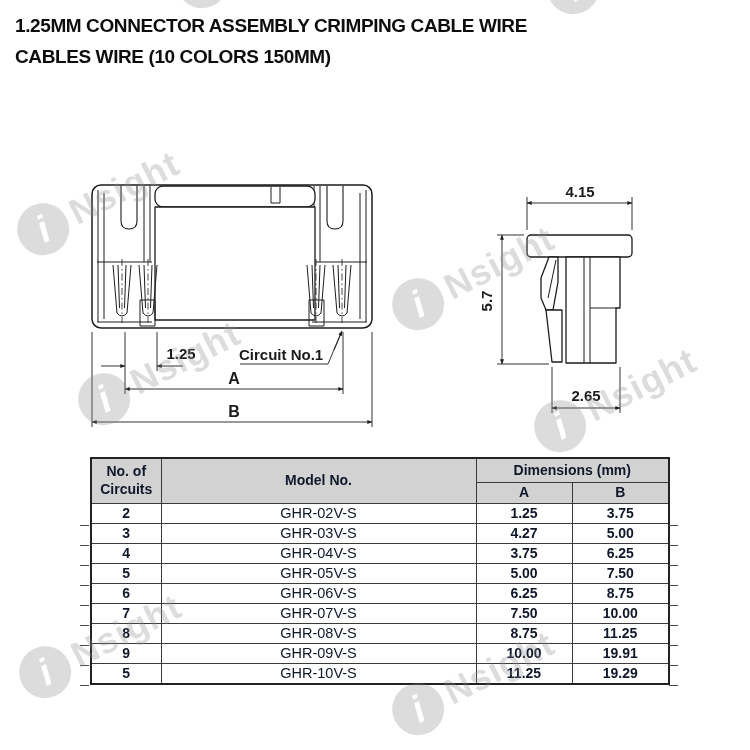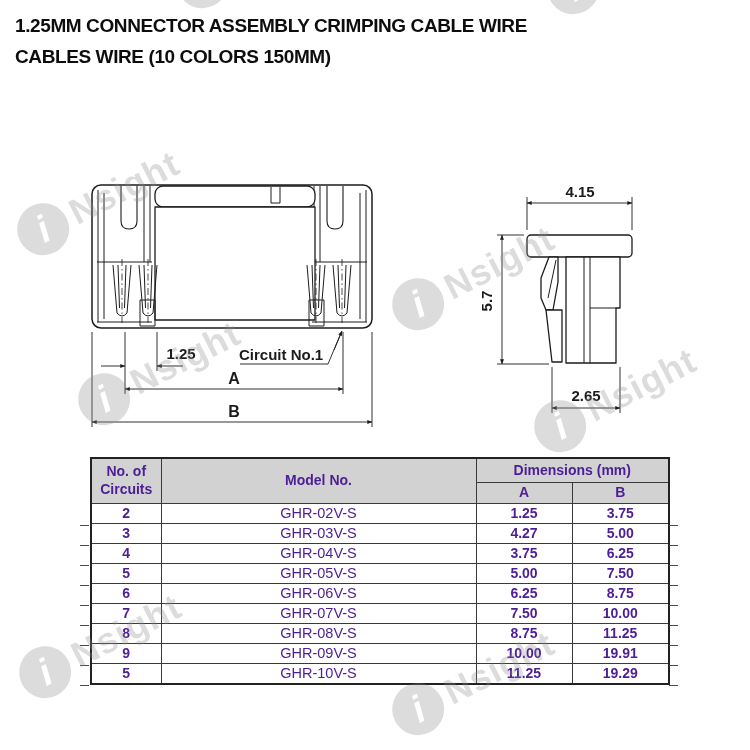--- a/index.html
+++ b/index.html
@@ -7,21 +7,21 @@
         font-family:"Liberation Sans","DejaVu Sans",sans-serif;color:#111;}
   .title{position:absolute;left:0;top:10px;width:730px;
          font-size:19px;line-height:31px;font-weight:700;letter-spacing:-0.4px;
          color:#0d0d0d;z-index:2;margin-left:15px;}
   .drawing{position:absolute;left:0;top:0;z-index:1;}
   .drawing text{font-family:"Liberation Sans","DejaVu Sans",sans-serif;fill:#1b1b1b;}
 
   
   .spec{position:absolute;left:90px;top:457px;z-index:1;}
   table{border-collapse:collapse;table-layout:fixed;width:578px;
-        font-size:14px;color:#4c1d95;}
+        font-size:14px;color:#0f172a;}
   th,td{border:1px solid #3a3a3a;text-align:center;padding:0;vertical-align:middle;}
   table{border:2px solid #222;}
   th{background:#d2d2d2;font-weight:700;line-height:1.25;}
   .h-top{height:24px;}
   .h-sub{height:21px;}
   td{height:19px;font-weight:700;background:#fff;}
   td.model-cell{font-weight:400;font-size:14.5px;}
   
   .stub{position:absolute;top:506px;width:9px;height:182px;z-index:1;
         background:repeating-linear-gradient(to bottom,transparent 0 19px,#4a4a4a 19px 20px);}

